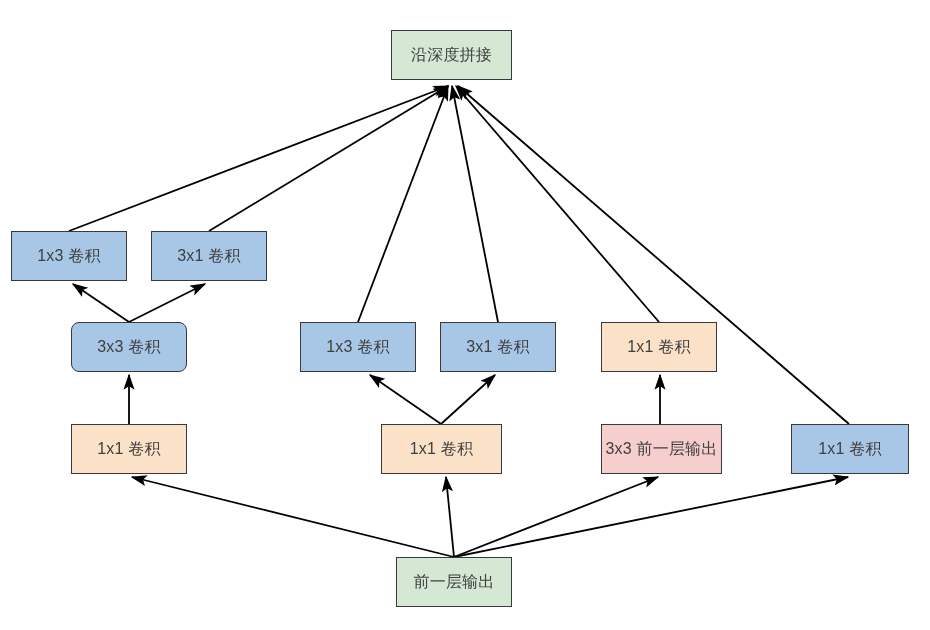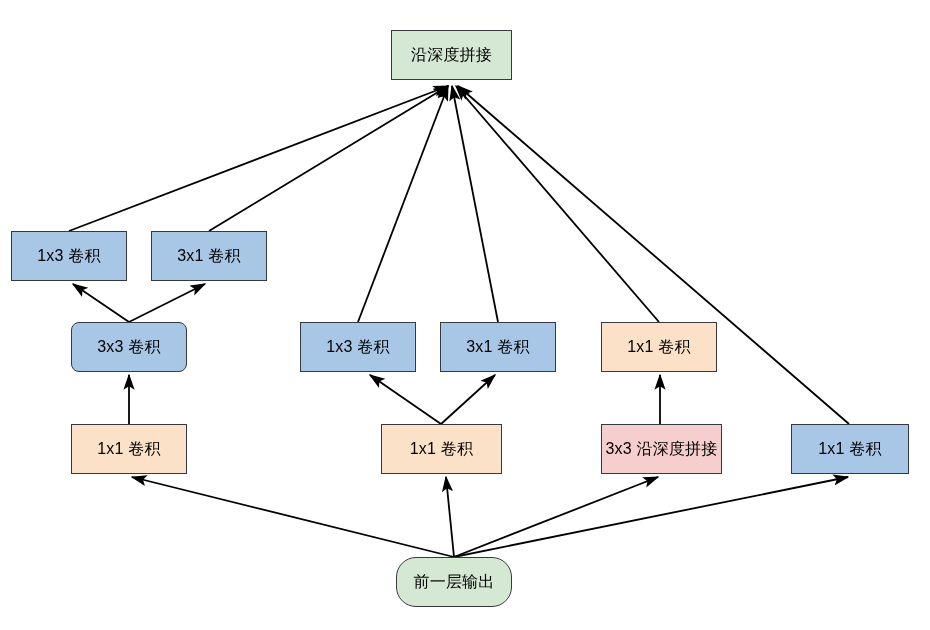--- a/index.html
+++ b/index.html
@@ -26,21 +26,21 @@
     pointer-events: none;
   }
   .node {
     position: absolute;
     box-sizing: border-box;
     border: 1.6px solid #36393d;
     display: flex;
     align-items: center;
     justify-content: center;
     font-size: 16px;
-    color: #000000;
+    color: #404040;
     line-height: 1;
     white-space: nowrap;
     letter-spacing: 0.2px;
   }
   .node-label {
     display: block;
   }
 </style>
 </head>
 <body>
@@ -95,23 +95,23 @@
       <div class="node" style="left: 440px; top: 322px; width: 116px; height: 50px; background: rgb(168, 198, 229); border-color: rgb(54, 57, 61);">
         <span class="node-label">3x1 卷积</span>
       </div>
       <div class="node" style="left: 381px; top: 424px; width: 121px; height: 50px; background: rgb(250, 225, 200); border-color: rgb(54, 57, 61);">
         <span class="node-label">1x1 卷积</span>
       </div>
       <div class="node" style="left: 601px; top: 322px; width: 116px; height: 50px; background: rgb(250, 225, 200); border-color: rgb(54, 57, 61);">
         <span class="node-label">1x1 卷积</span>
       </div>
       <div class="node" style="left: 601px; top: 424px; width: 121px; height: 50px; background: rgb(245, 206, 205); border-color: rgb(54, 57, 61);">
-        <span class="node-label">3x3 沿深度拼接</span>
+        <span class="node-label">3x3 前一层输出</span>
       </div>
       <div class="node" style="left: 791px; top: 424px; width: 118px; height: 50px; background: rgb(168, 198, 229); border-color: rgb(54, 57, 61);">
         <span class="node-label">1x1 卷积</span>
       </div>
-      <div class="node" style="left: 396px; top: 557px; width: 116px; height: 50px; background: rgb(213, 232, 212); border-color: rgb(54, 57, 61); border-radius: 20px;">
+      <div class="node" style="left: 396px; top: 557px; width: 116px; height: 50px; background: rgb(213, 232, 212); border-color: rgb(54, 57, 61);">
         <span class="node-label">前一层输出</span>
       </div>
     </div>
 
 </div>
 
 </body></html>

